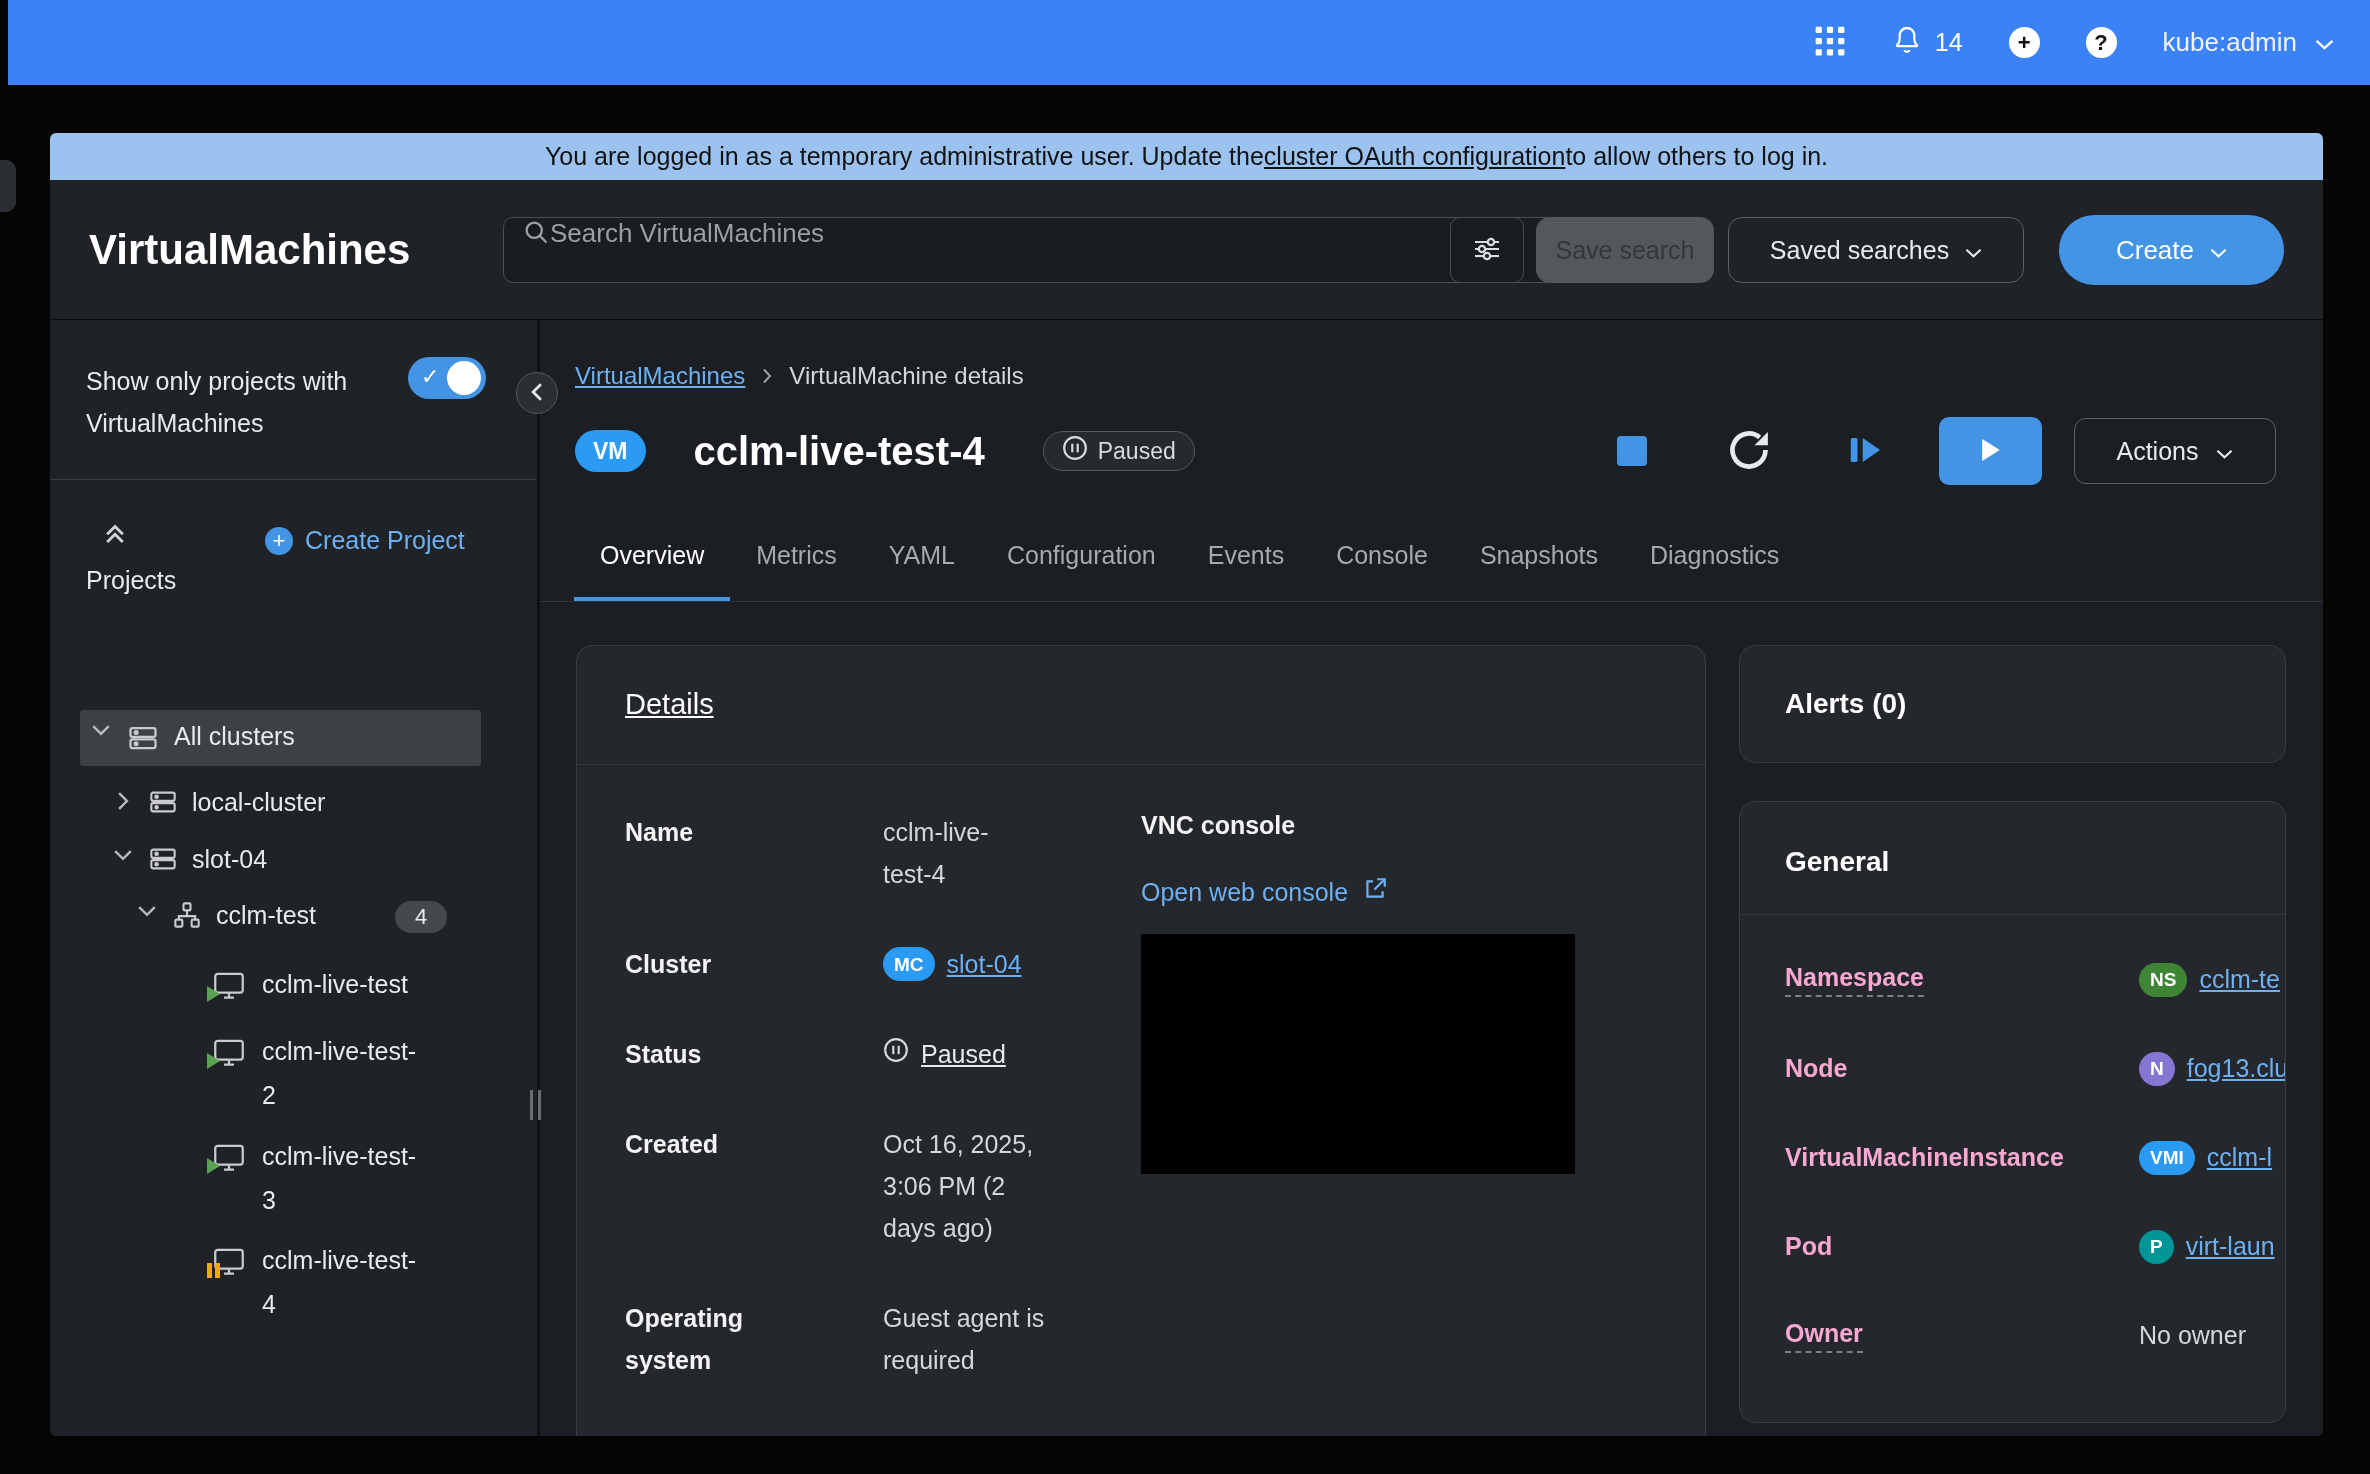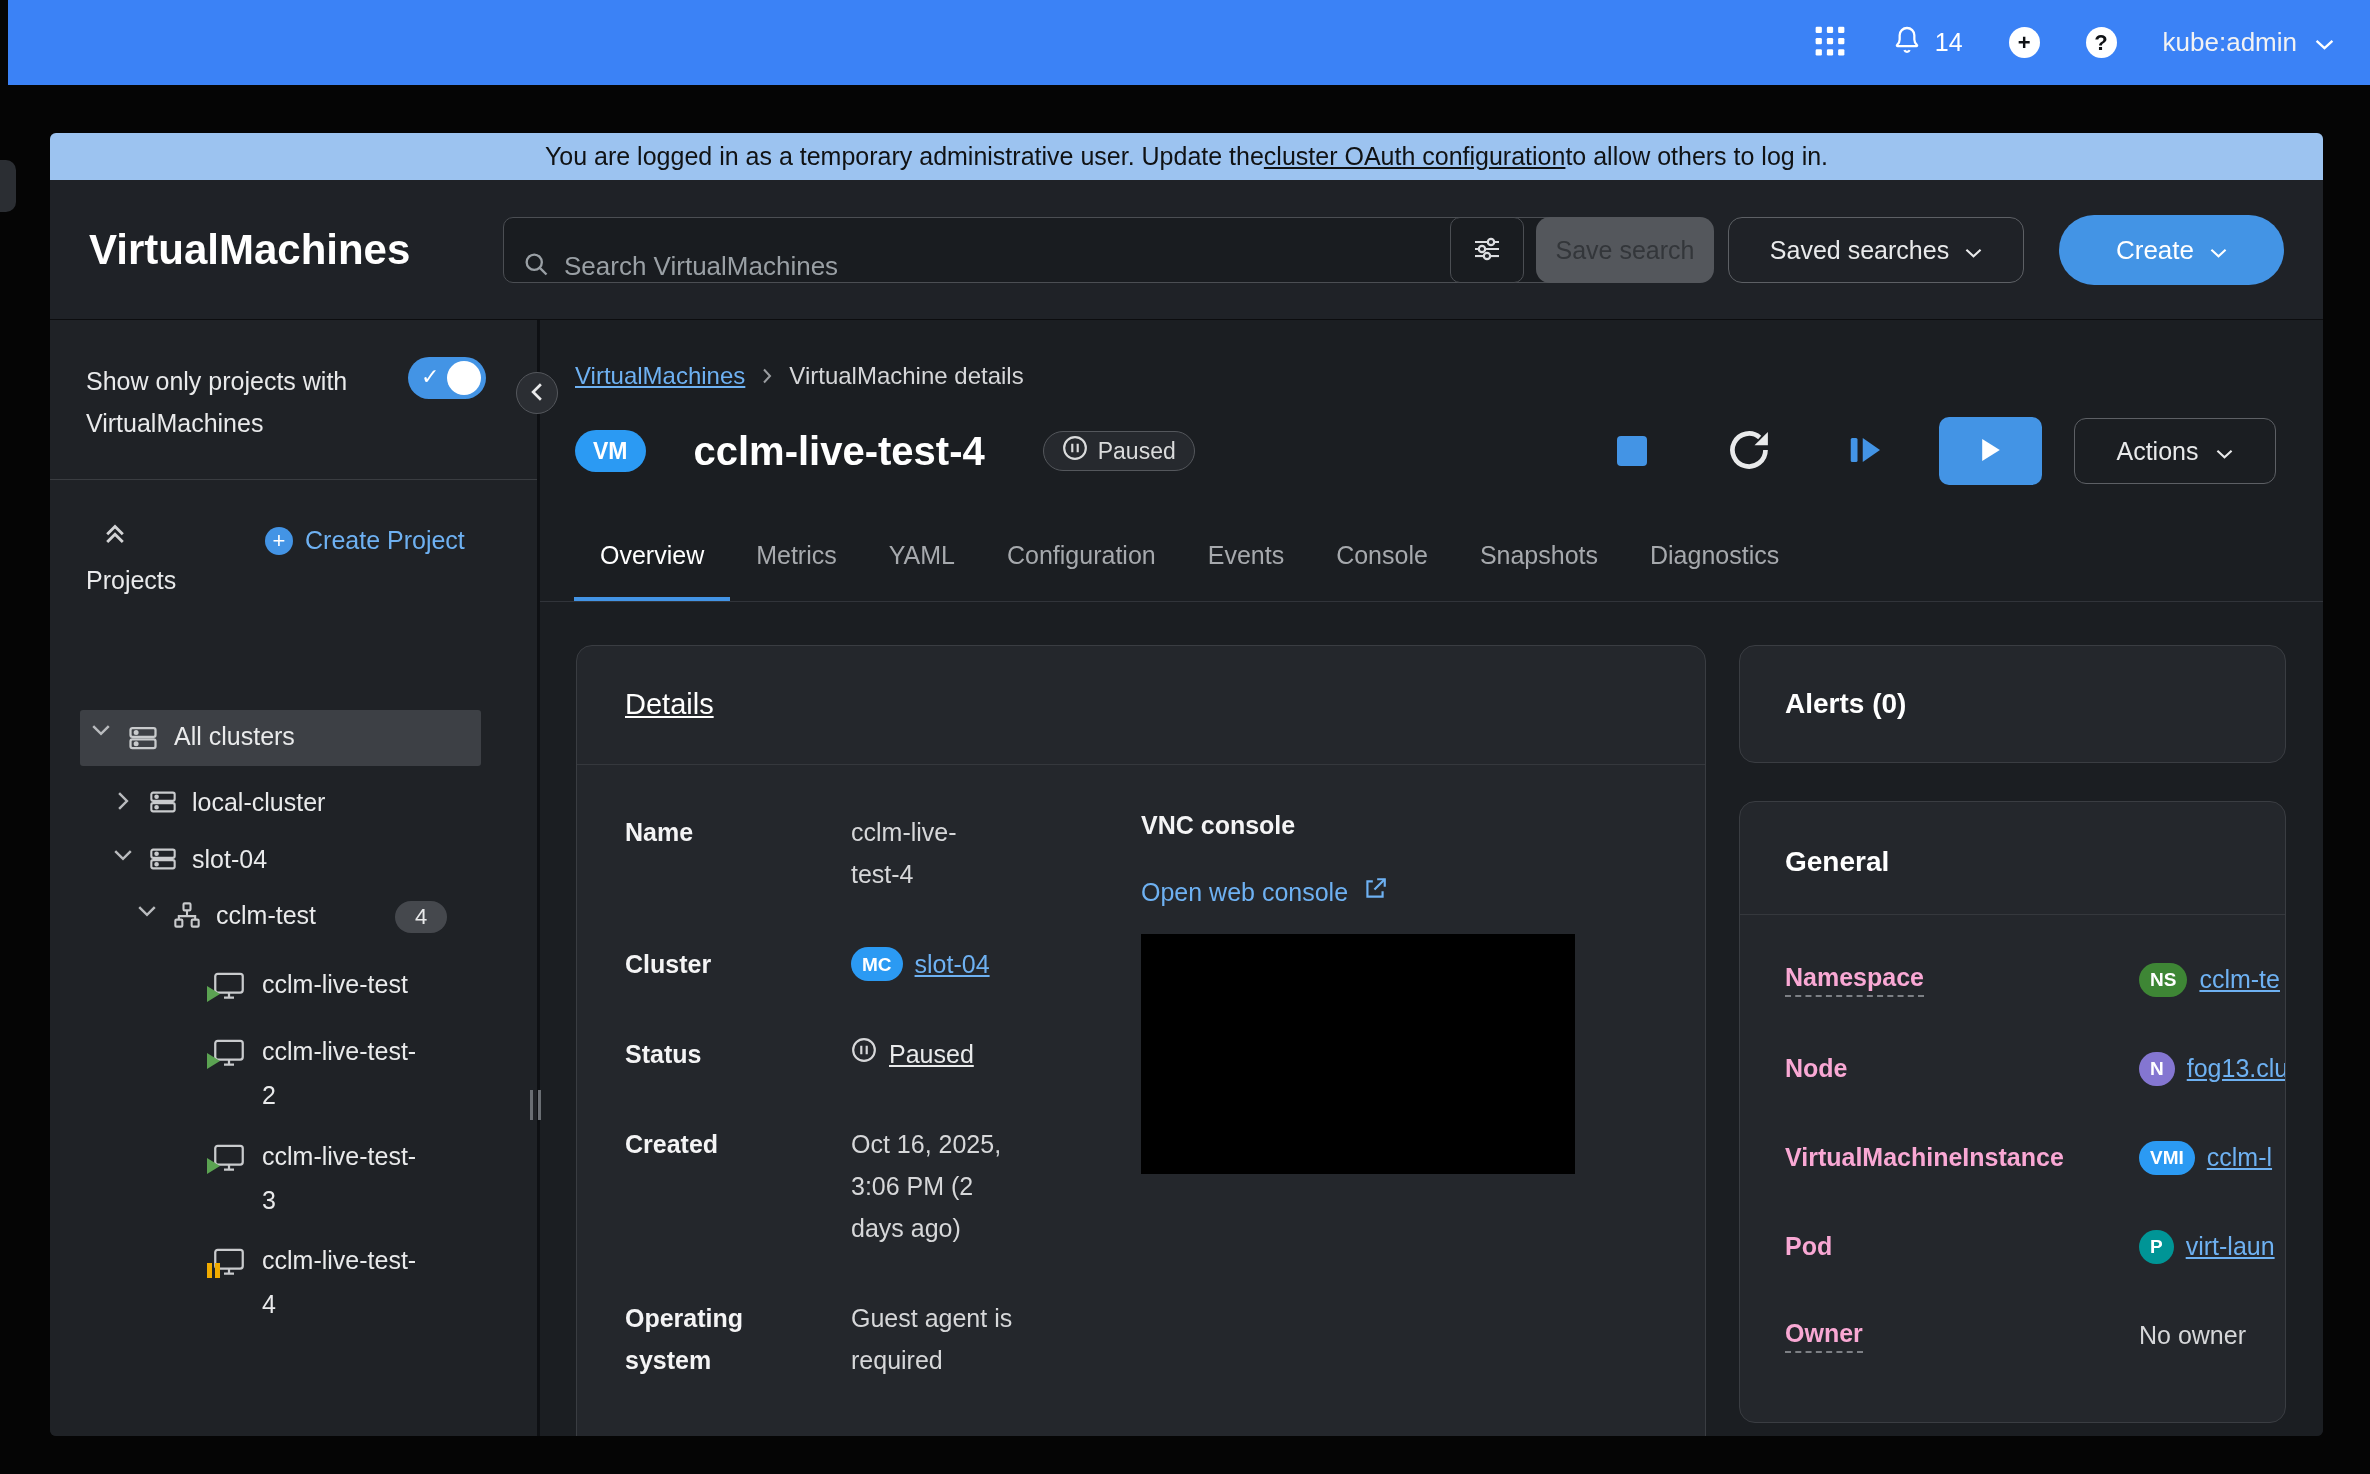--- a/index.html
+++ b/index.html
@@ -25,21 +25,21 @@
 
   
   .app { position:absolute; left:50px; top:133px; width:2273px; height:1303px; background:#1b1e22; border-radius:6px; overflow:hidden; }
 
   .banner { position:absolute; top:0; left:0; width:100%; height:47px; background:#9cc3f0; color:#101214; display:flex; align-items:center; justify-content:center; font-size:25px; }
   .banner a { color:#101214; text-decoration:underline; cursor:pointer; }
 
   
   .toolbar { position:absolute; top:47px; left:0; width:100%; height:140px; background:#1f2227; border-bottom:1px solid #0c0d0f; }
   .page-title { position:absolute; left:39px; top:50%; transform:translateY(-50%); font-size:42px; font-weight:700; color:#fff; }
-  .search-box { position:absolute; left:453px; top:37px; width:1102px; height:66px; background:#191c20; border:1px solid #4b4e53; border-radius:10px; display:flex; align-items:flex-end; padding:0 18px; gap:14px; }
+  .search-box { position:absolute; left:453px; top:37px; width:1102px; height:66px; background:#191c20; border:1px solid #4b4e53; border-radius:10px; display:flex; align-items:flex-start; padding:0 18px; }
   .search-box input { flex:1; background:transparent; border:none; outline:none; color:#e9eaeb; font-size:26px; font-family:inherit; }
   .search-box input::placeholder { color:#9aa0a5; }
   .filter-btn { position:absolute; left:1400px; top:37px; width:74px; height:66px; background:#191c20; border:1px solid #4b4e53; border-radius:10px; display:flex; align-items:center; justify-content:center; cursor:pointer; }
   .save-search-btn { position:absolute; left:1486px; top:37px; width:178px; height:66px; border:none; border-radius:14px; background:#54575c; color:#33363a; font-size:25px; cursor:default; }
   .saved-searches-btn { position:absolute; left:1678px; top:37px; width:296px; height:66px; background:transparent; border:1px solid #5d6065; border-radius:14px; color:#e9eaeb; font-size:25px; display:flex; align-items:center; justify-content:center; gap:16px; cursor:pointer; }
   .create-btn { position:absolute; left:2009px; top:35px; width:225px; height:70px; background:#4394e5; border:none; border-radius:35px; color:#fff; font-size:26px; display:flex; align-items:center; justify-content:center; gap:16px; cursor:pointer; }
 
   
   .content { position:absolute; top:187px; left:0; width:100%; height:1116px; }
   .sidebar { position:absolute; left:0; top:0; width:487px; height:100%; background:#1f2226; }
@@ -100,21 +100,21 @@
   .tabs { position:absolute; left:0; top:190px; width:100%; height:92px; display:flex; padding-left:34px; border-bottom:1px solid #31343a; }
   .tab { display:flex; align-items:center; padding:0 26px; font-size:25px; color:#a6a9ad; cursor:pointer; }
   .tab.active { color:#fff; box-shadow: inset 0 -4px 0 0 #4394e5; }
 
   .card { position:absolute; background:#24272c; border:1px solid #3a3d42; border-radius:16px; }
   .details-card { left:36px; top:325px; width:1130px; height:1120px; }
   .card-header-link { position:absolute; left:48px; top:42px; font-size:29px; color:#fff; text-decoration:underline; cursor:pointer; }
   .details-divider { position:absolute; left:0; top:118px; width:100%; border-top:1px solid #35383d; }
 
   .dl { position:absolute; left:48px; top:165px; width:440px; }
-  .d-row { display:grid; grid-template-columns:160px 165px; column-gap:66px; margin-bottom:48px; }
+  .d-row { display:grid; grid-template-columns:160px 165px; column-gap:98px; margin-bottom:48px; }
   .d-label { font-size:25px; font-weight:700; color:#f4f4f5; line-height:42px; }
   .d-value { font-size:25px; color:#d6d7d9; line-height:42px; }
   .d-name-w { max-width:112px; }
   .inline-val { display:flex; align-items:center; gap:12px; }
   .res-badge { display:inline-flex; align-items:center; justify-content:center; height:34px; border-radius:17px; padding:0 11px; color:#fff; font-size:19px; font-weight:700; flex:none; line-height:1; }
   .res-badge.mc, .res-badge.vmi { background:#2b9af3; }
   .res-badge.ns { background:#3e8635; }
   .res-badge.n  { background:#8476d1; }
   .res-badge.p  { background:#009596; }
   a.val-link { color:#6eb1f2; text-decoration:underline; cursor:pointer; }

